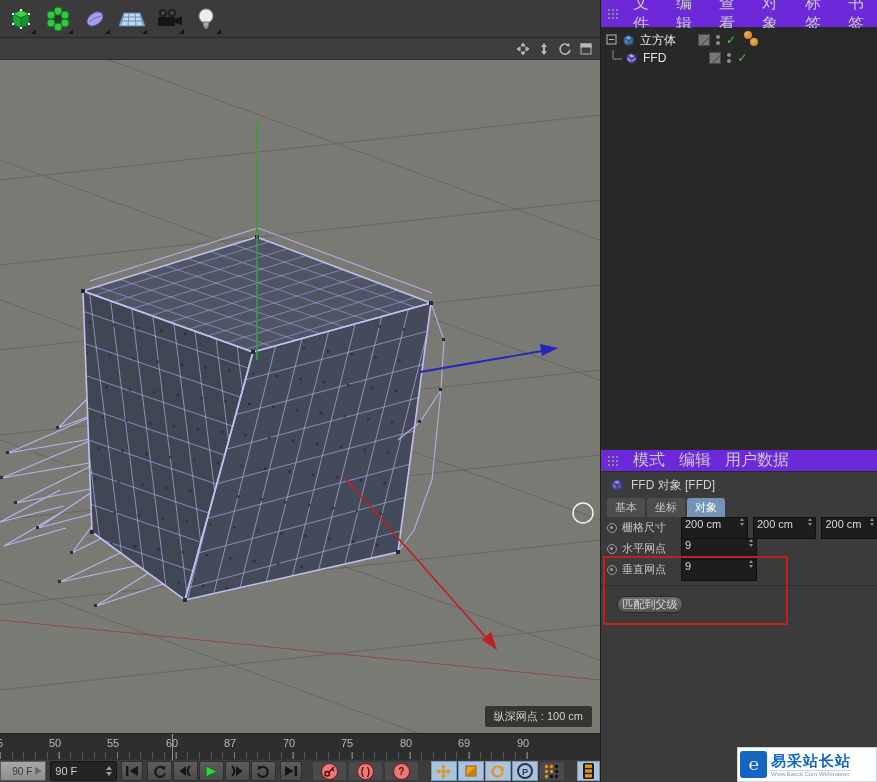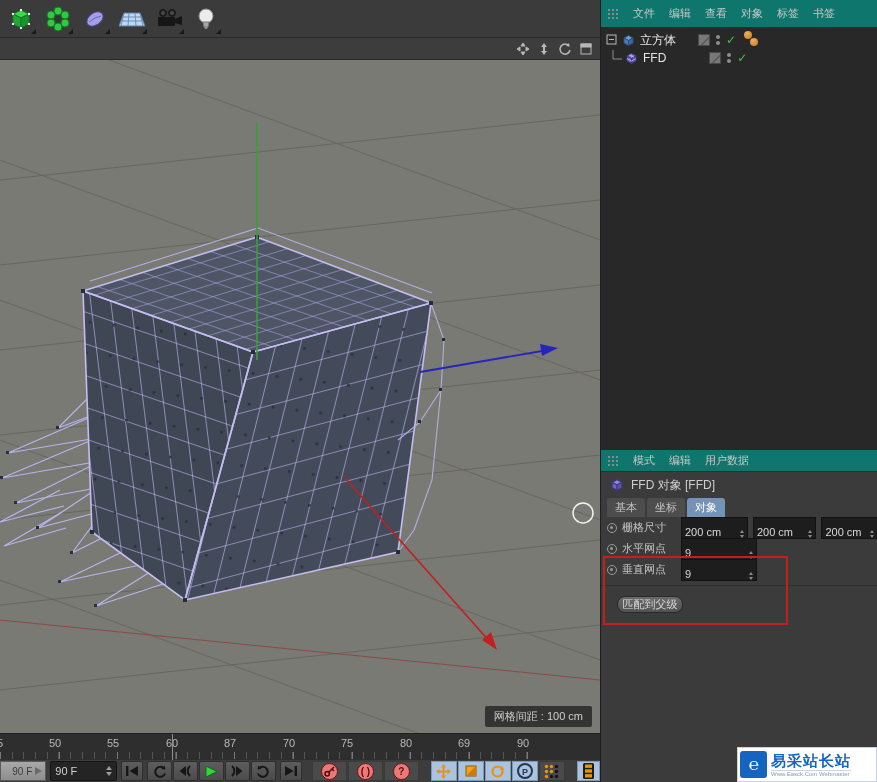--- a/index.html
+++ b/index.html
@@ -55,22 +55,22 @@
   .tgroup { display:flex; gap:1px; }
   .cellR { width:35px; height:20px; background:#4a4a4a; display:flex; align-items:center;
     justify-content:center; border:1px solid #3a3a3a; }
   .cellB { width:26px; height:20px; background:#aac3de; display:flex; align-items:center;
     justify-content:center; border:1px solid #7d98b4; }
   .redc { width:17px; height:17px; border-radius:50%; background:#ea7a7a; border:1.5px solid #6e1111;
     color:#5a0d0d; font-size:10px; font-weight:bold; display:flex; align-items:center; justify-content:center; }
 
   
   #right-panel { left:600px; top:0; width:277px; height:782px; background:#3b3b3b; border-left:1px solid #1e1e1e; }
-  .menubar { height:28px; background:#0f766e; border-bottom:1px solid #2a2a2a; display:flex;
-    align-items:center; gap:14px; padding-left:6px; color:#c8c8c8; font-size:11px; }
+  .menubar { height:28px; background:#6d28d9; border-bottom:1px solid #2a2a2a; display:flex;
+    align-items:center; gap:14px; padding-left:6px; color:#c8c8c8; font-size:16px; }
   .menubar .mi { cursor:default; }
   #om-list { position:absolute; left:0; top:28px; width:277px; height:422px; background:#282828; }
   .om-row { position:absolute; left:0; width:277px; height:18px; display:flex; align-items:center; font-size:12px; }
   .om-name { color:#e5e5e5; margin-left:4px; }
   .toggle-sq { width:12px; height:12px; background:#787878; border:1px solid #4a4a4a; position:relative; overflow:hidden; }
   .toggle-sq:after{ content:""; position:absolute; left:-2px; top:5px; width:18px; height:1px;
     background:#4f4f4f; transform:rotate(-45deg); }
   .vis-dots { display:flex; flex-direction:column; gap:2px; margin-left:6px; }
   .vis-dots i { width:4px; height:4px; border-radius:50%; background:#8d8d8d; }
   .check { color:#49c24d; font-size:12px; font-weight:bold; margin-left:6px; }
@@ -86,21 +86,21 @@
     border-radius:3px 3px 0 0; }
   .tab.active { background:#7493b6; color:#fff; }
   #section-hdr { height:17px; background:#474747; border-top:1px solid #2e2e2e; border-bottom:1px solid #2e2e2e;
     color:#d8d8d8; font-size:11px; display:flex; align-items:center; padding-left:8px; }
   .prop-row { height:21px; display:flex; align-items:center; padding-left:6px; gap:5px; }
   .anim-dot { width:10px; height:10px; border:1.5px solid #9a9a9a; border-radius:50%; position:relative; flex:none; }
   .anim-dot:after { content:""; position:absolute; left:2px; top:2px; width:3px; height:3px;
     border-radius:50%; background:#9a9a9a; }
   .prop-label { color:#c8c8c8; font-size:11px; width:54px; flex:none; }
   .pfield { height:22px; background:#1d1d1d; border:1px solid #111; border-radius:0;
-    color:#d8d8d8; font-size:11px; display:flex; align-items:flex-end; padding:0 3px; }
+    color:#d8d8d8; font-size:11px; display:flex; align-items:flex-start; padding:0 3px; }
   .pfield .stepper .up{ border-bottom:3px solid #8a8a8a; } .pfield .stepper .dn{ border-top:3px solid #8a8a8a; }
   .pfield .stepper i { border-left-width:2.5px; border-right-width:2.5px; }
   #fit-btn { margin:10px 0 0 16px; width:66px; height:17px; background:linear-gradient(#6a6a6a,#525252);
     border:1px solid #2a2a2a; border-radius:8px; color:#d8d8d8; font-size:11px;
     display:flex; align-items:center; justify-content:center; }
   #red-annot { position:absolute; left:2px; top:106px; width:185px; height:69px;
     border:2px solid #c41f1f; pointer-events:none; }
   #am-divider { height:1px; background:#2e2e2e; margin-top:5px; }
 
   
@@ -316,21 +316,21 @@
       <g>
         <line x1="257" y1="62" x2="257" y2="300" stroke="#3a9e3a" stroke-width="1.6"></line>
         <line x1="420" y1="312" x2="548" y2="290" stroke="#2525bb" stroke-width="1.8"></line>
         <polygon points="558,288 540,284 542,296" fill="#2525bb"></polygon>
         <line x1="345" y1="418" x2="490" y2="582" stroke="#c02020" stroke-width="1.6"></line>
         <polygon points="497,590 482,580 491,572" fill="#c02020"></polygon>
       </g>
 
       <circle cx="583" cy="453" r="10" fill="none" stroke="#f2f2f2" stroke-width="1.5"></circle>
     </svg>
-    <div id="grid-label">网格间距 : 100 cm</div>
+    <div id="grid-label">纵深网点 : 100 cm</div>
   </div>
 
   <div id="ruler" class="abs">
     <div id="ruler-strip">
       <span class="tick-num" style="left:-3px">45</span>
       <span class="tick-num" style="left:55px">50</span>
       <span class="tick-num" style="left:113px">55</span>
       <span class="tick-num" style="left:172px">60</span>
       <span class="tick-num" style="left:230px">87</span>
       <span class="tick-num" style="left:289px">70</span>

